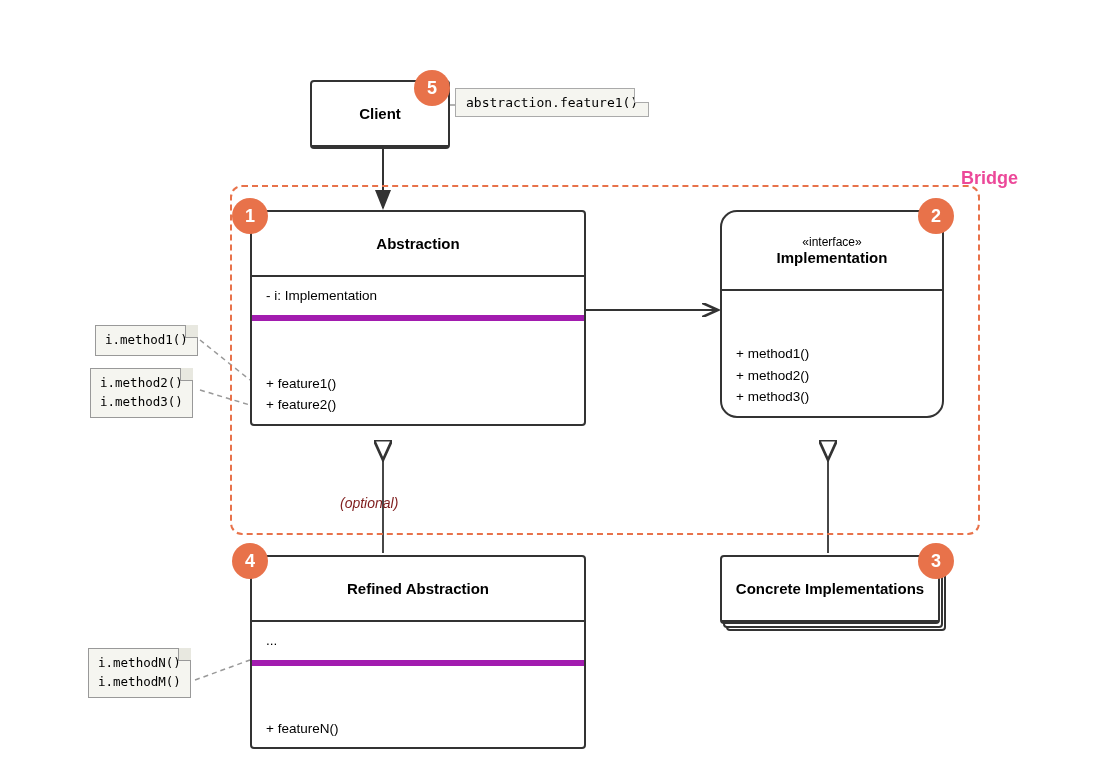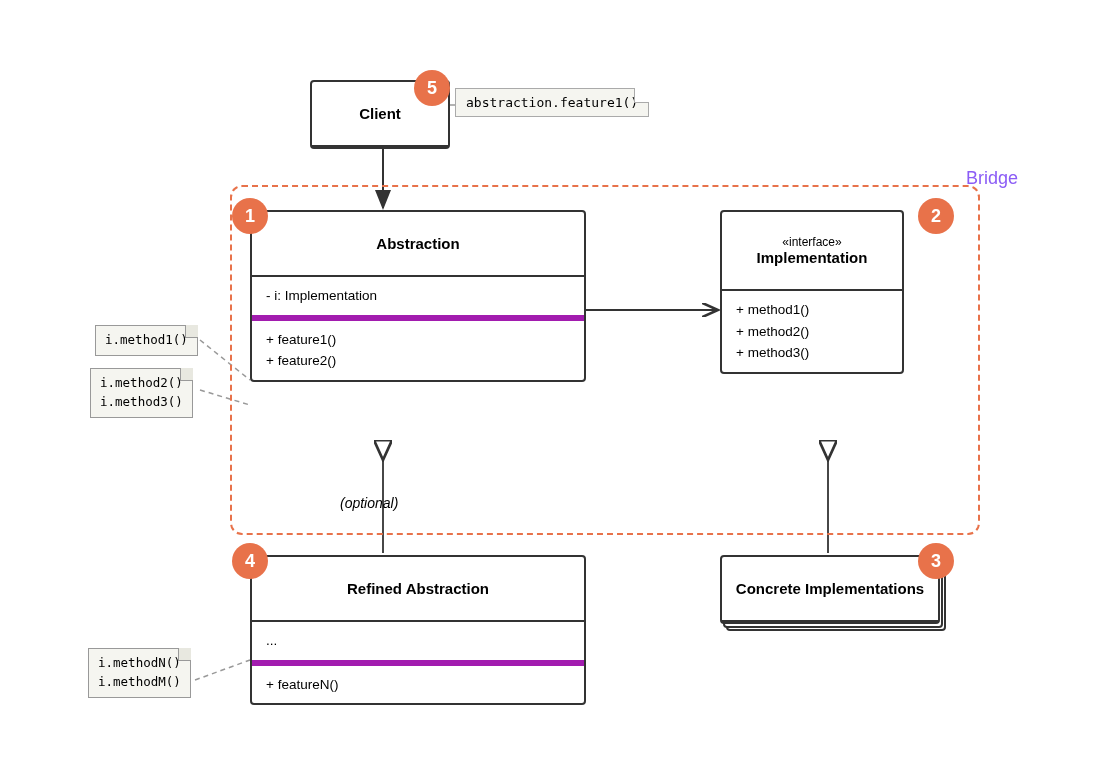--- a/index.html
+++ b/index.html
@@ -35,20 +35,21 @@
       padding: 8px 14px;
       font-size: 13.5px;
       line-height: 1.6;
       border-bottom: 6px solid #a21caf;
     }
     .uml-box .box-section:last-child {
       border-bottom: none;
     }
     .uml-box .box-section.no-border {
       border-bottom: none;
+      margin-top: 44px;
     }
     .stereotype {
       font-weight: normal;
       font-size: 12px;
       display: block;
     }
     
     #client-box {
       left: 310px;
       top: 80px;
@@ -80,35 +81,36 @@
       width: 750px;
       height: 350px;
       border: 2.5px dashed #e8724a;
       border-radius: 12px;
     }
     
     #bridge-label {
       position: absolute;
       right: 102px;
       top: 168px;
-      color: #8b5cf6;
+      color: #ec4899;
       font-size: 18px;
-      font-weight: normal;
+      font-weight: bold;
     }
     
     #abstraction-box {
       left: 250px;
       top: 210px;
       width: 336px;
     }
     
     #implementation-box {
       left: 720px;
       top: 210px;
-      width: 184px;
+      width: 224px;
+      border-radius: 17px;
     }
     
     #refined-box {
       left: 250px;
       top: 555px;
       width: 336px;
     }
     
     #concrete-box {
       left: 720px;
@@ -268,21 +270,21 @@
 
   <div class="method-note" style="left:95px; top:325px;text-align:right;">
     <span>i.method1()</span>
   </div>
 
   <div class="method-note" style="left:90px; top:368px;">
     <span style="display:block">i.method2()</span>
     <span style="display:block">i.method3()</span>
   </div>
 
-  <div style="position:absolute; left:340px; top:495px; font-style:italic; font-size:14px; color:#000000;">
+  <div style="position:absolute; left:340px; top:495px; font-style:italic; font-size:14px; color:#7f1d1d;">
     <span>(optional)</span>
   </div>
 
   <div id="refined-box" class="uml-box">
     <div class="box-header">Refined Abstraction</div>
     <div class="box-section">
       <span>...</span>
     </div>
     <div class="box-section no-border">
       <div>+ featureN()</div>

